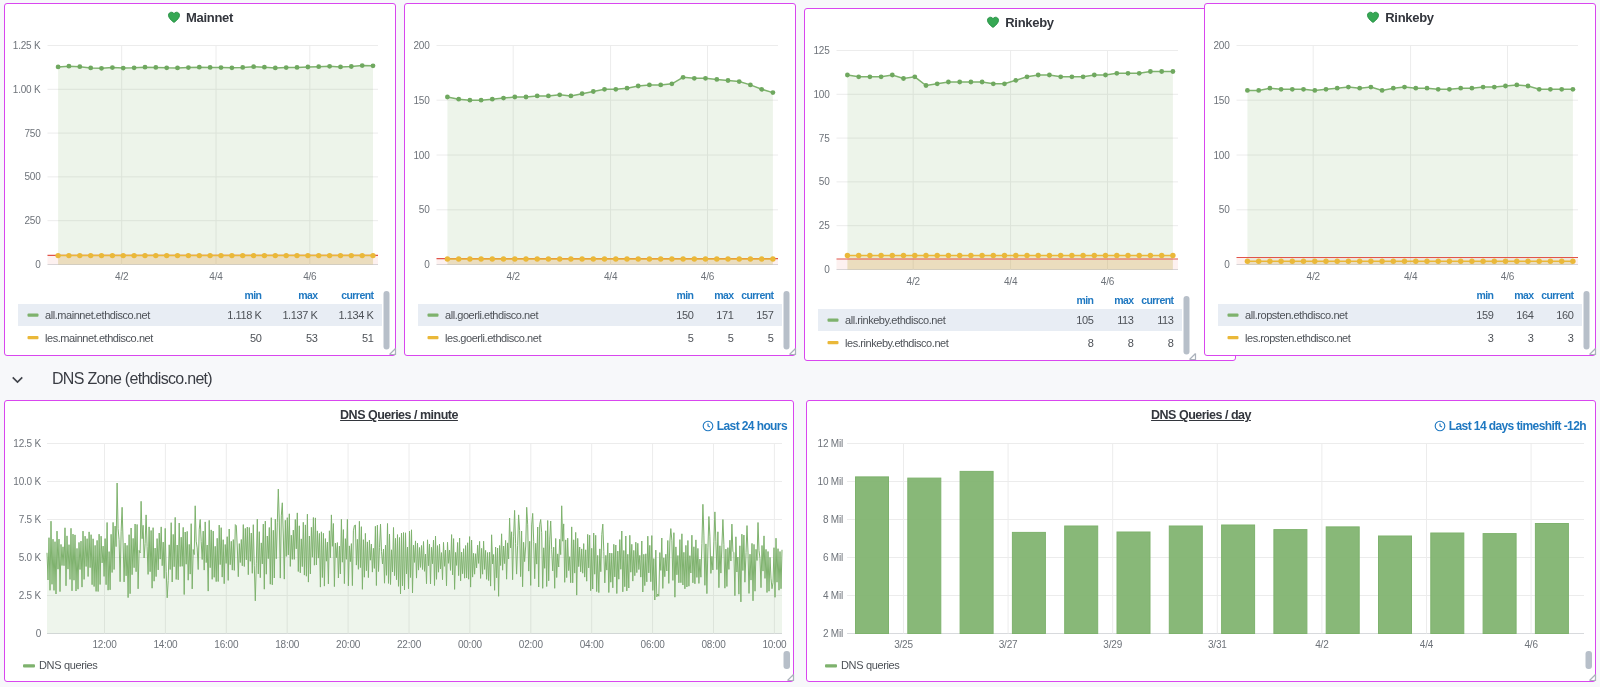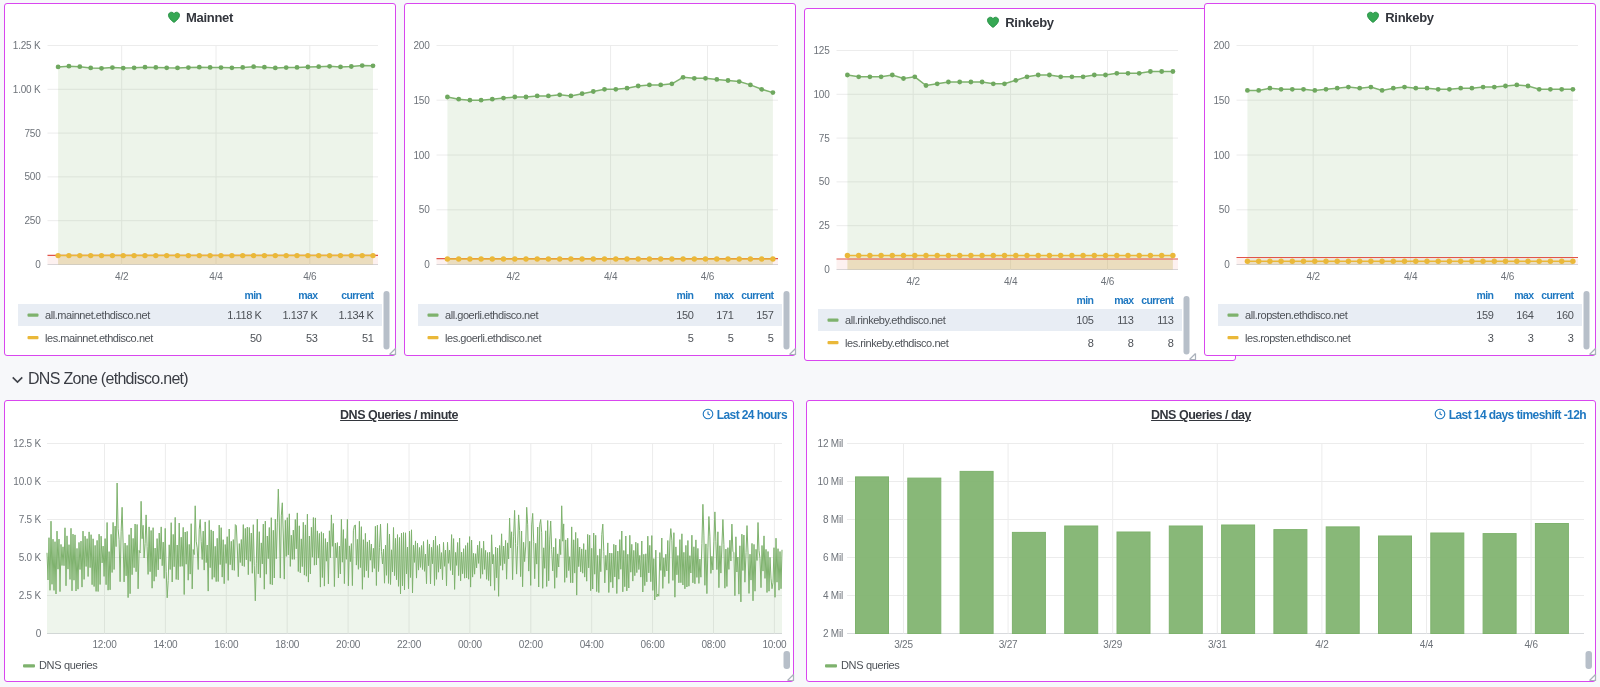--- a/index.html
+++ b/index.html
@@ -1,19 +1,19 @@
 <!DOCTYPE html>
 <html><head><meta charset="utf-8"><style>
 html,body{margin:0;padding:0;background:#f7f8fa;font-family:"Liberation Sans",sans-serif;}
 #wrap{position:relative;width:1600px;height:687px;overflow:hidden;}
 .panel{position:absolute;background:#fff;border:1px solid #d946ef;border-radius:3px;box-sizing:border-box;}
 .ptitle{position:absolute;top:0px;left:0;right:0;height:26px;display:flex;align-items:center;justify-content:center;gap:5px;font-size:13px;font-weight:bold;letter-spacing:-0.3px;color:#33363d;z-index:2;}
 .ptitle2{position:absolute;top:2px;left:0;right:0;height:24px;display:flex;align-items:center;justify-content:center;font-size:12.5px;font-weight:bold;letter-spacing:-0.5px;color:#33363d;z-index:2;text-decoration:underline;}
-.trange{position:absolute;top:7px;display:flex;align-items:flex-start;font-size:12px;font-weight:bold;letter-spacing:-0.6px;color:#1f78c1;z-index:3;}
-.rowhdr{position:absolute;left:9px;top:370px;display:flex;align-items:center;font-size:16px;letter-spacing:-0.7px;color:#3a3d44;}
+.trange{position:absolute;top:18px;display:flex;align-items:center;font-size:12px;font-weight:bold;letter-spacing:-0.6px;color:#1f78c1;z-index:3;}
+.rowhdr{position:absolute;left:9px;top:370px;display:flex;align-items:center;font-size:16px;letter-spacing:-0.7px;color:#3a3d44;gap:24px;}
 </style></head><body>
 <div id="wrap">
 <div class="panel" style="left:4px;top:3px;width:392px;height:353px">
 <div class="ptitle">
         <svg width="14" height="14" viewBox="0 0 24 24">
           <path d="M12 21.35C6.1 17.1 2.5 13.1 2.5 8.9 2.5 5.9 4.9 3.8 7.6 3.8c1.8 0 3.4 1 4.4 2.5 1-1.5 2.6-2.5 4.4-2.5 2.7 0 5.1 2.1 5.1 5.1 0 4.2-3.6 8.2-9.5 12.45z" fill="#36a854" stroke="#1f8a3d" stroke-width="1.4"></path>
         </svg>
         <span>Mainnet</span>
       </div>
 <svg width="392" height="353" style="position:absolute;left:0;top:0" font-family="Liberation Sans, sans-serif">

